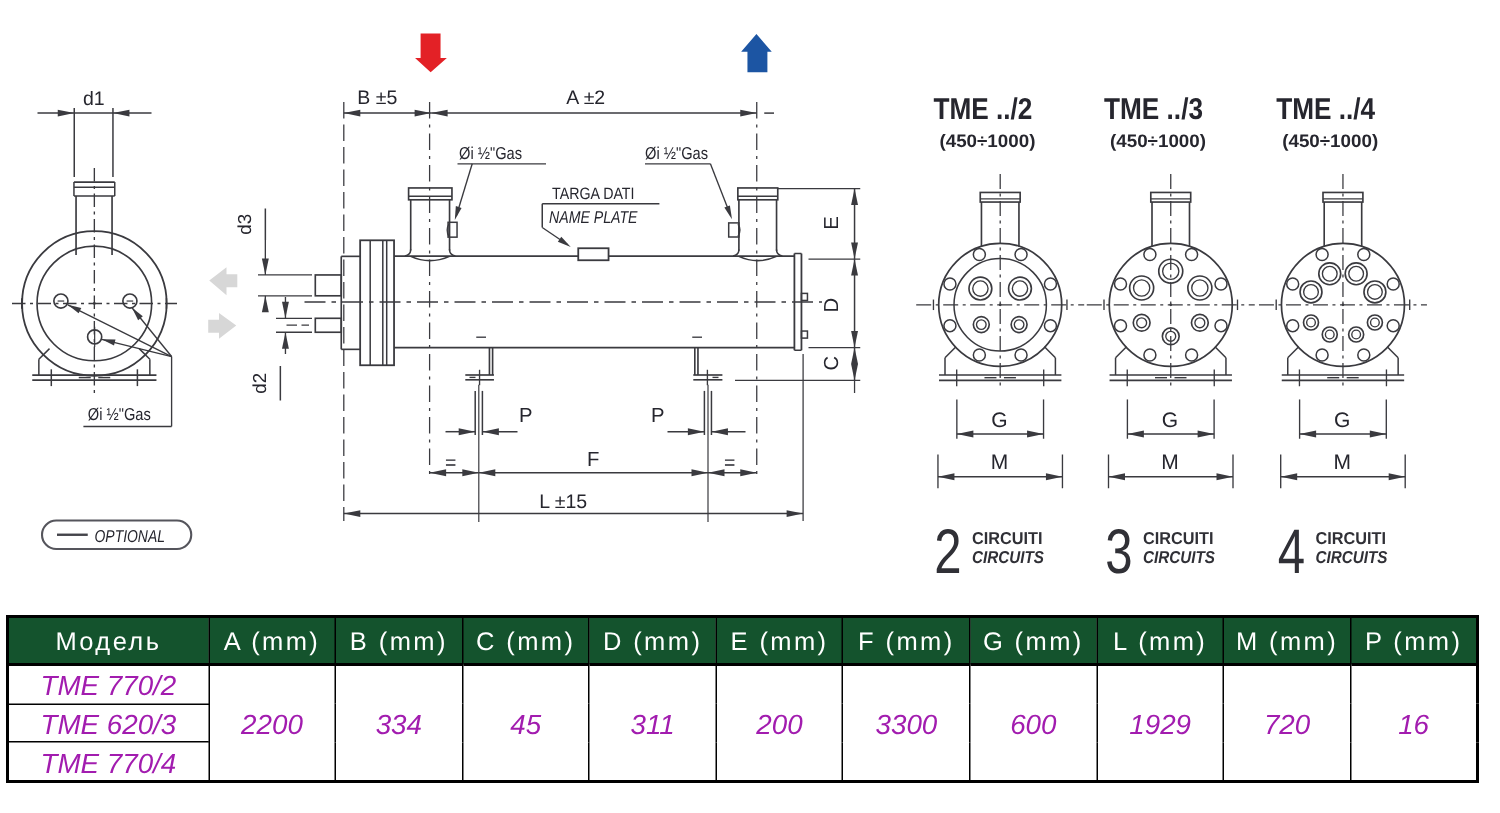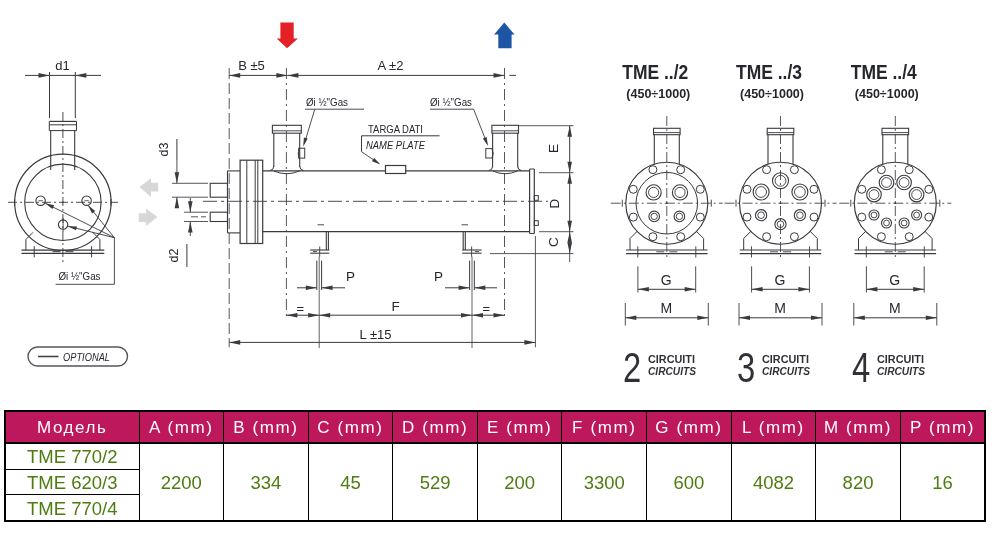--- a/index.html
+++ b/index.html
@@ -4,22 +4,22 @@
 <style>
   html,body { margin:0; padding:0; background:#ffffff; width:1000px; height:542px; overflow:hidden; }
   body { font-family:"Liberation Sans", sans-serif; }
   svg text { font-family:"Liberation Sans", sans-serif; }
   table.dims {
     position:absolute; left:4px; top:410px; width:982px; height:112px;
     border-collapse:collapse; table-layout:fixed;
     font-family:"Liberation Sans", sans-serif;
   }
   table.dims th, table.dims td { border:1px solid #000; text-align:center; padding:0; }
-  table.dims th { background:#be185d; color:#fff; font-weight:normal; font-size:17px; letter-spacing:1.6px; border-bottom:2px solid #000; height:29px; padding-top:1px; }
-  table.dims td { font-size:18.5px; color:#4d7c0f; padding-top:2px; }
+  table.dims th { background:#14532d; color:#fff; font-weight:normal; font-size:17px; letter-spacing:1.6px; border-bottom:2px solid #000; height:29px; padding-top:1px; }
+  table.dims td { font-size:18.5px; color:#a21caf; padding-top:2px;font-style:italic; }
   table.dims { border:2px solid #000; }
   col.c0 { width:134px; }
 </style>
 </head>
 <body>
 
 <svg width="1000" height="408" viewBox="0 0 1000 408">
 
 <g>
 <text x="62.5" y="70.0" font-size="13" text-anchor="middle" fill="#26262e">d1</text>
@@ -624,26 +624,26 @@
         <th>G (mm)</th>
         <th>L (mm)</th>
         <th>M (mm)</th>
         <th>P (mm)</th>
       </tr>
   <tr>
         <td class="m">TME 770/2</td>
         <td rowspan="3" class="v">2200</td>
         <td rowspan="3" class="v">334</td>
         <td rowspan="3" class="v">45</td>
-        <td rowspan="3" class="v">529</td>
+        <td rowspan="3" class="v">311</td>
         <td rowspan="3" class="v">200</td>
         <td rowspan="3" class="v">3300</td>
         <td rowspan="3" class="v">600</td>
-        <td rowspan="3" class="v">4082</td>
-        <td rowspan="3" class="v">820</td>
+        <td rowspan="3" class="v">1929</td>
+        <td rowspan="3" class="v">720</td>
         <td rowspan="3" class="v">16</td>
       </tr>
   <tr>
         <td class="m">TME 620/3</td>
       </tr>
   <tr>
         <td class="m">TME 770/4</td>
       </tr>
 </tbody>
   </table>

